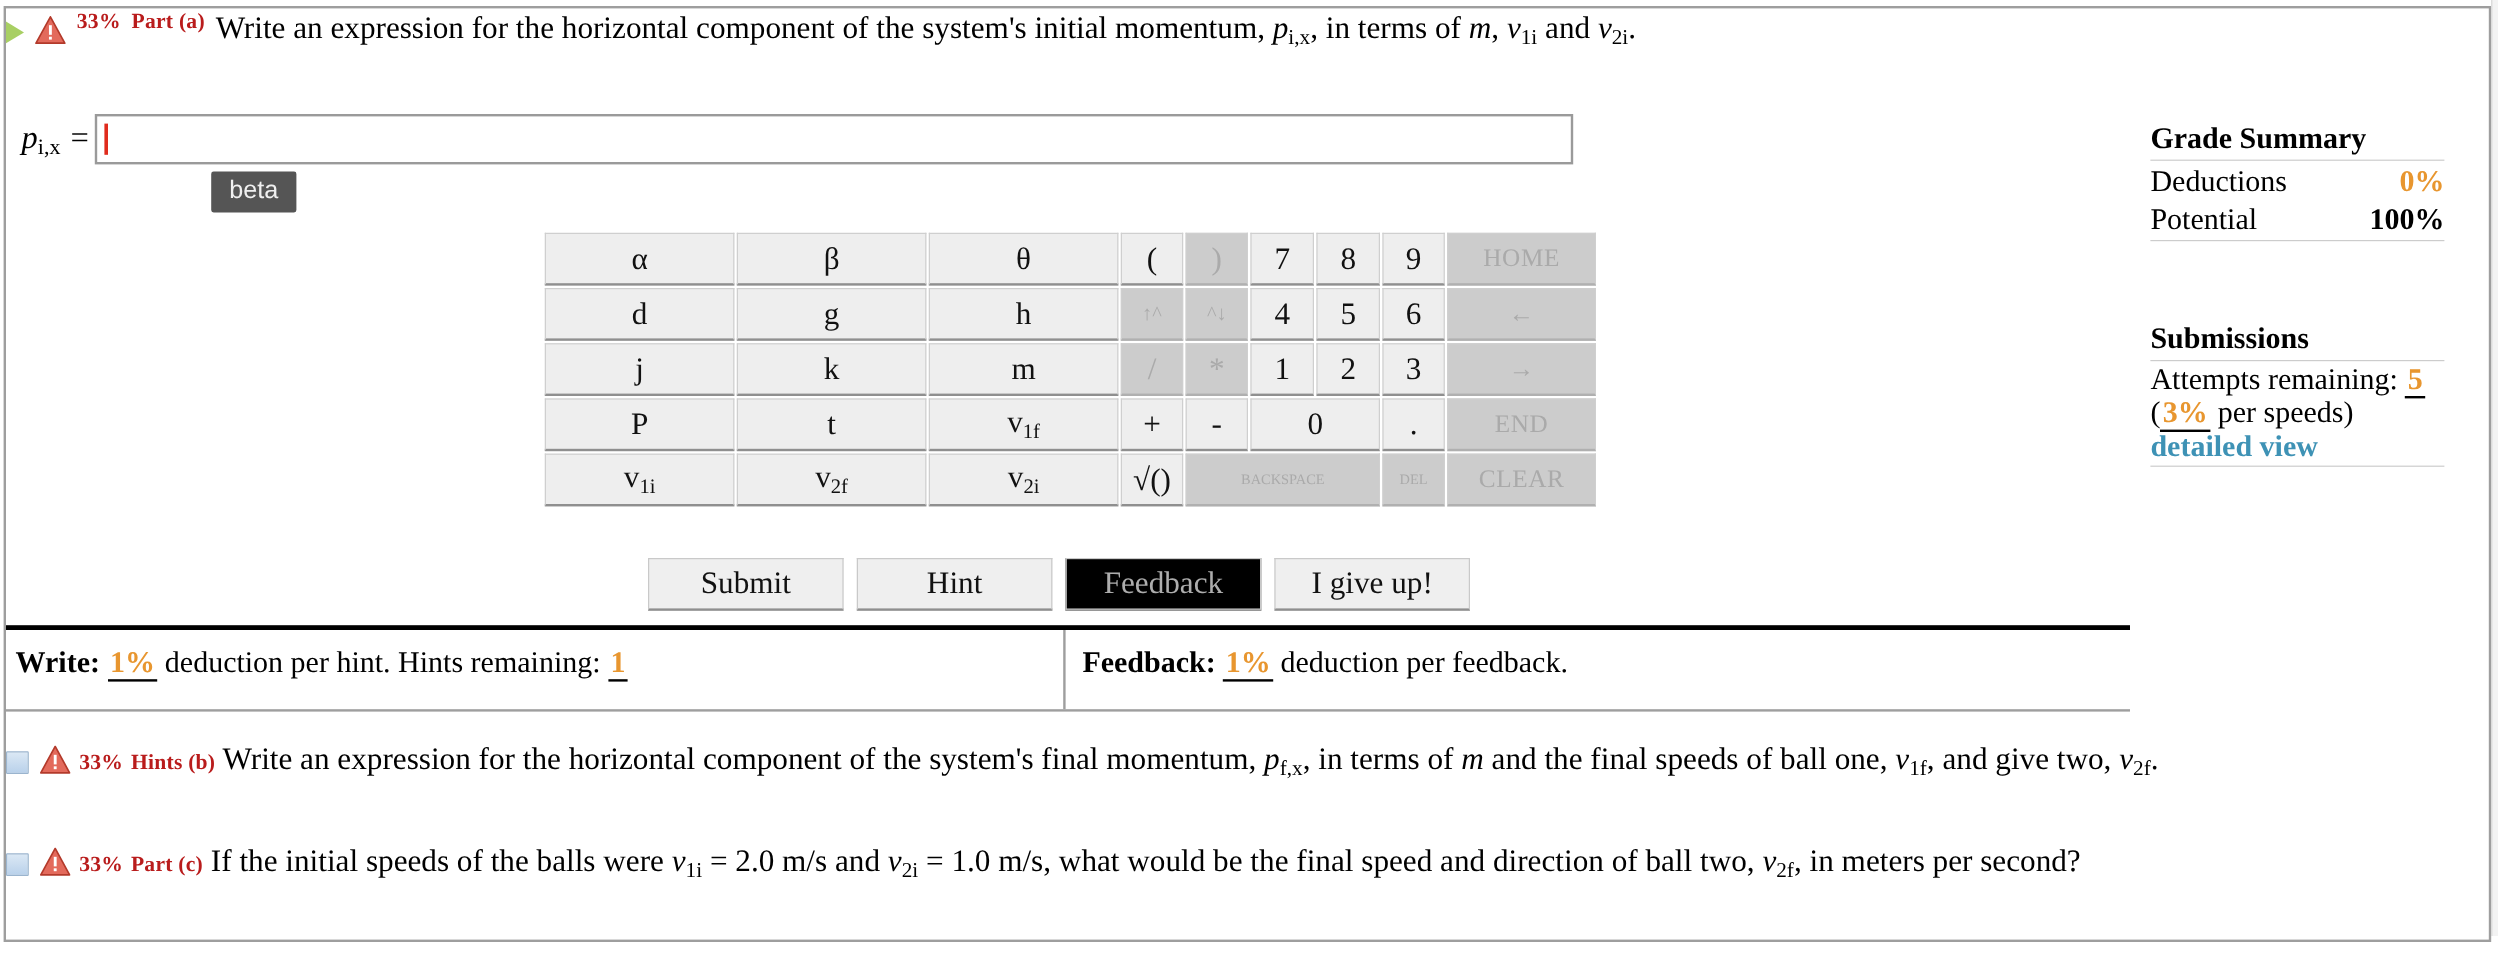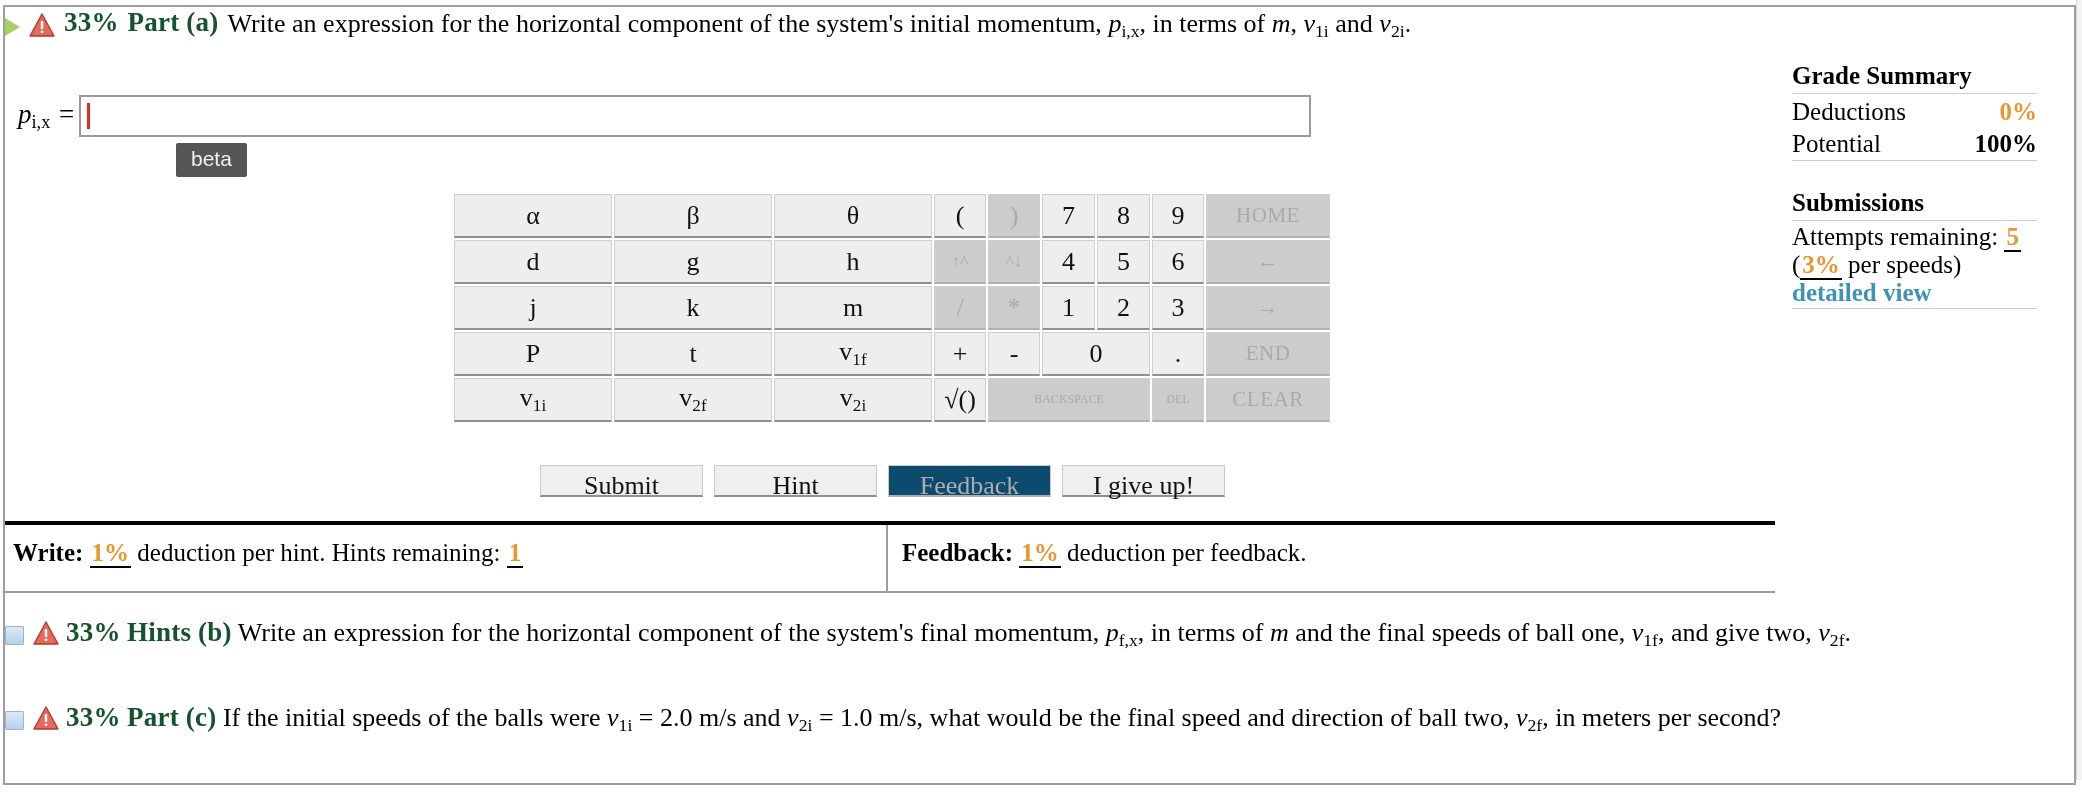--- a/index.html
+++ b/index.html
@@ -36,21 +36,21 @@
     border-bottom:9px solid transparent;
     flex:none;
   }
   .sq-closed{
     width:19px;height:19px;margin-top:9px;flex:none;
     background:linear-gradient(#dbe8f5,#b9d1ea);
     border:1px solid #9ab4ce;box-sizing:border-box;border-radius:1px;
   }
   .warn{position:relative;width:26px;height:24px;margin-top:6px;flex:none;}
   .warn svg{display:block;}
-  .pct{color:#14532d;font-weight:bold;font-size:27px;letter-spacing:.2px;}
+  .pct{color:#b91c1c;font-weight:bold;font-size:18px;letter-spacing:.2px;}
   .part-text{font-size:26px;line-height:1.28;}
   i.v{font-style:italic;}
   sub{font-size:.68em;vertical-align:-.28em;font-style:normal;}
 
   
   .answer-row{position:absolute;left:18px;top:95px;display:flex;align-items:center;}
   .ans-label{font-size:27px;font-style:italic;margin-right:4px;}
   .ans-box{
     width:1232px;height:42px;background:#fff;
     border:2px solid #9a9a9a;box-sizing:border-box;
@@ -78,25 +78,25 @@
   .keypad td.wide{width:108px;}
   .keypad td.fn{width:124px;font-size:21px;letter-spacing:.5px;}
   .keypad td.dis{background:#cccccc;color:#aaaaaa;border-bottom-color:#b0b0b0;}
   .keypad td.small{font-size:17px;}
   .keypad td.tiny{font-size:12px;}
   .keypad sub{font-size:.66em;}
 
   
   .actions{position:absolute;left:540px;top:465px;display:flex;gap:11px;}
   .btn{
-    min-width:163px;height:32px;line-height:40px;text-align:center;
+    min-width:163px;height:44px;line-height:40px;text-align:center;
     background:#efefef;border:1px solid #c9c9c9;border-bottom:2px solid #8f8f8f;
     font-size:26px;box-sizing:border-box;padding:0 14px;color:#111;
   }
-  .btn.dis{background:#0c4a6e;color:#adadad;border-bottom-color:#b0b0b0;}
+  .btn.dis{background:#000000;color:#adadad;border-bottom-color:#b0b0b0;}
 
   
   .hr-thick{position:absolute;left:5px;top:521px;width:1770px;height:4px;background:#000;}
   .hf-bar{
     position:absolute;left:5px;top:525px;width:1770px;height:68px;
     display:flex;box-sizing:border-box;border-bottom:2px solid #9e9e9e;
   }
   .hf-cell{
     flex:1;padding:14px 0 0 8px;box-sizing:border-box;font-size:25px;
   }
@@ -106,21 +106,21 @@
   .orange{color:#e8962f;font-weight:bold;}
   .u-orange{color:#e8962f;font-weight:bold;border-bottom:2px solid #000;padding:0 2px;}
 
   
   .part-b{position:absolute;left:5px;top:615px;width:2040px;}
   .part-c{position:absolute;left:5px;top:700px;width:2040px;}
   .part-body{font-size:26px;line-height:1.3;}
 
   
   .sidebar{position:absolute;left:1792px;top:62px;width:245px;}
-  .side-h{font-weight:bold;font-size:25px;padding-bottom:2px;}
+  .side-h{font-weight:bold;font-size:25px;padding-bottom:2px;margin-top:40px;}
   .side-rule{border-top:1px solid #cccccc;margin:1px 0 2px;}
   .side-row{display:flex;justify-content:space-between;font-size:25px;line-height:1.26;}
   .side-gap{height:26px;}
   .bold{font-weight:bold;}
   .link{color:#3e92b5;font-weight:bold;}
 </style>
 </head>
 <body>
 
 <div class="page">

